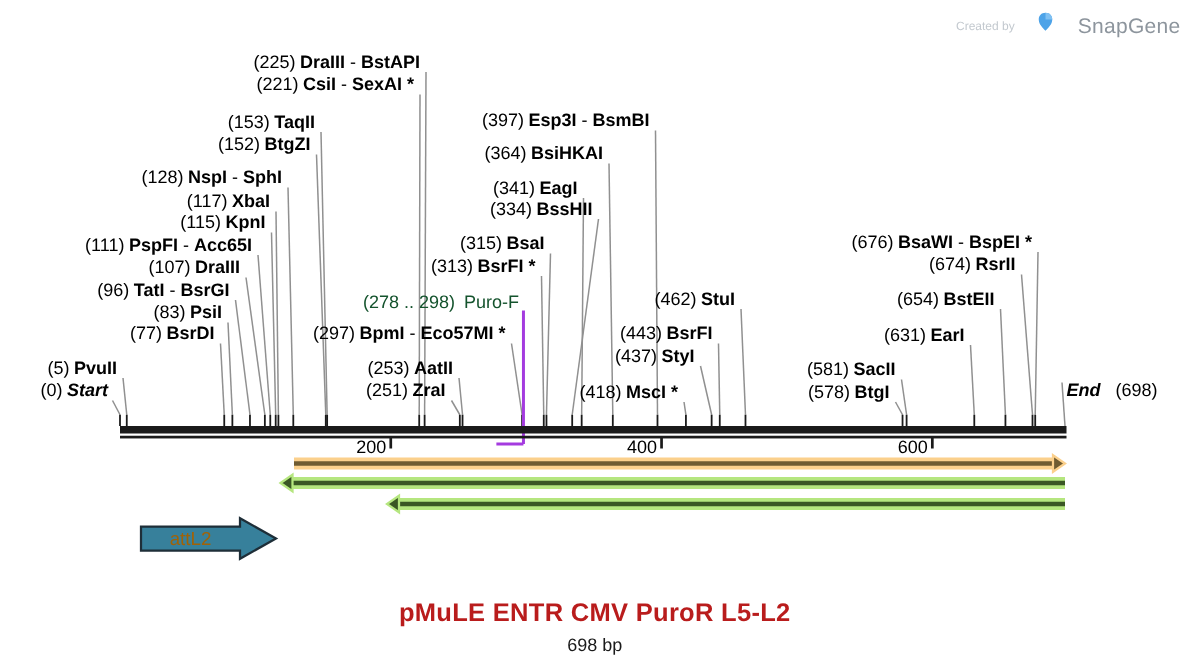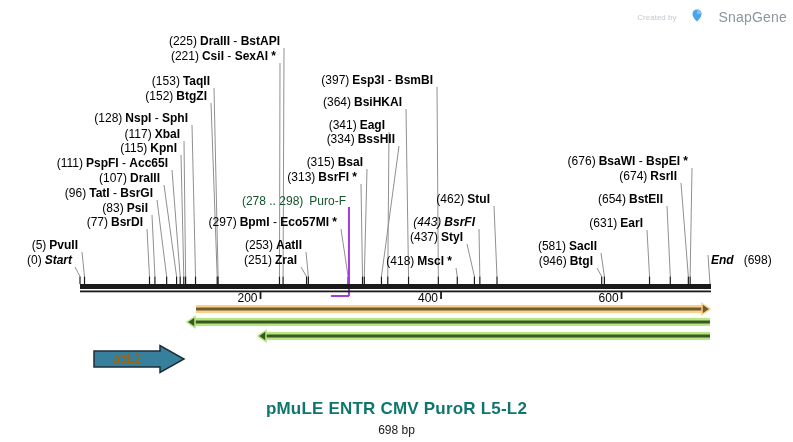--- a/index.html
+++ b/index.html
@@ -13,21 +13,21 @@
     white-space:nowrap;
   }
   .enz .pos{font-weight:400;margin-right:3px;}
   .enz b{font-weight:700;}
   .enz .sep{font-weight:400;}
   .enz.italic b{font-style:italic;}
   .enz.primer{color:#14532d;font-weight:400;}
   .enz.primer .pos{margin-right:6px;}
   .ruler-num{position:absolute;font-size:12px;line-height:12px;color:#000;white-space:nowrap;}
   .title-block{position:absolute;left:0;right:0;top:399px;text-align:center;}
-  .plasmid-title{font-size:17px;font-weight:700;color:#0f766e;letter-spacing:.2px;}
+  .plasmid-title{font-size:17px;font-weight:700;color:#b91c1c;letter-spacing:.2px;}
   .plasmid-length{font-size:12px;color:#1a1a1a;margin-top:4px;}
   .watermark{position:absolute;top:8px;right:6px;display:flex;align-items:center;gap:16px;}
   .wm-created{font-size:8px;color:#c3c9cf;}
   .wm-brand{font-size:14px;color:#8d959d;font-weight:400;letter-spacing:.2px;}
   .attl2-label{
     position:absolute;left:95px;top:352px;width:64px;text-align:center;
     font-size:12.5px;line-height:15px;color:#a16207;font-weight:400;
   }
 </style>
 </head>
@@ -151,23 +151,23 @@
       <div class="enz" style="right: 391px; top: 96px;"><span class="pos">(364)</span><b>BsiHKAI</b></div>
       <div class="enz" style="right: 408px; top: 119px;"><span class="pos">(341)</span><b>EagI</b></div>
       <div class="enz" style="right: 398px; top: 133px;"><span class="pos">(334)</span><b>BssHII</b></div>
       <div class="enz" style="right: 430px; top: 156px; padding-left: 32px;"><span class="pos">(315)</span><b>BsaI</b></div>
       <div class="enz" style="right: 436px; top: 171px;"><span class="pos">(313)</span><b>BsrFI *</b></div>
       <div class="enz" style="right: 456px; top: 216px;"><span class="pos">(297)</span><b>BpmI</b><span class="sep"> - </span><b>Eco57MI *</b></div>
       <div class="enz" style="right: 491px; top: 239px;"><span class="pos">(253)</span><b>AatII</b></div>
       <div class="enz" style="right: 496px; top: 254px;"><span class="pos">(251)</span><b>ZraI</b></div>
       <div class="enz" style="right: 341px; top: 255px;"><span class="pos">(418)</span><b>MscI *</b></div>
       <div class="enz" style="right: 330px; top: 231px;"><span class="pos">(437)</span><b>StyI</b></div>
-      <div class="enz" style="right: 318px; top: 216px; font-style: italic;"><span class="pos">(443)</span><b>BsrFI</b></div>
+      <div class="enz" style="right: 318px; top: 216px;"><span class="pos">(443)</span><b>BsrFI</b></div>
       <div class="enz" style="right: 303px; top: 193px;"><span class="pos">(462)</span><b>StuI</b></div>
-      <div class="enz" style="right: 200px; top: 255px;"><span class="pos">(946)</span><b>BtgI</b></div>
+      <div class="enz" style="right: 200px; top: 255px;"><span class="pos">(578)</span><b>BtgI</b></div>
       <div class="enz" style="right: 196px; top: 240px;"><span class="pos">(581)</span><b>SacII</b></div>
       <div class="enz" style="right: 150px; top: 217px;"><span class="pos">(631)</span><b>EarI</b></div>
       <div class="enz" style="right: 130px; top: 193px;"><span class="pos">(654)</span><b>BstEII</b></div>
       <div class="enz" style="right: 116px; top: 170px;"><span class="pos">(674)</span><b>RsrII</b></div>
       <div class="enz" style="right: 105px; top: 155px;"><span class="pos">(676)</span><b>BsaWI</b><span class="sep"> - </span><b>BspEI *</b></div>
       <div class="enz italic" style="right: 721px; top: 254px;"><span class="pos">(0)</span><b>Start</b></div>
       <div class="enz italic" style="left: 711px; top: 254px;"><b>End</b><span class="pos" style="margin-left:10px">(698)</span></div>
       <div class="enz primer" style="right: 447px; top: 195px;"><span class="pos">(278 .. 298)</span>Puro-F</div>
       <div class="ruler-num" style="right: 535.484px; top: 292px;">200</div>
       <div class="ruler-num" style="right: 354.968px; top: 292px;">400</div>

